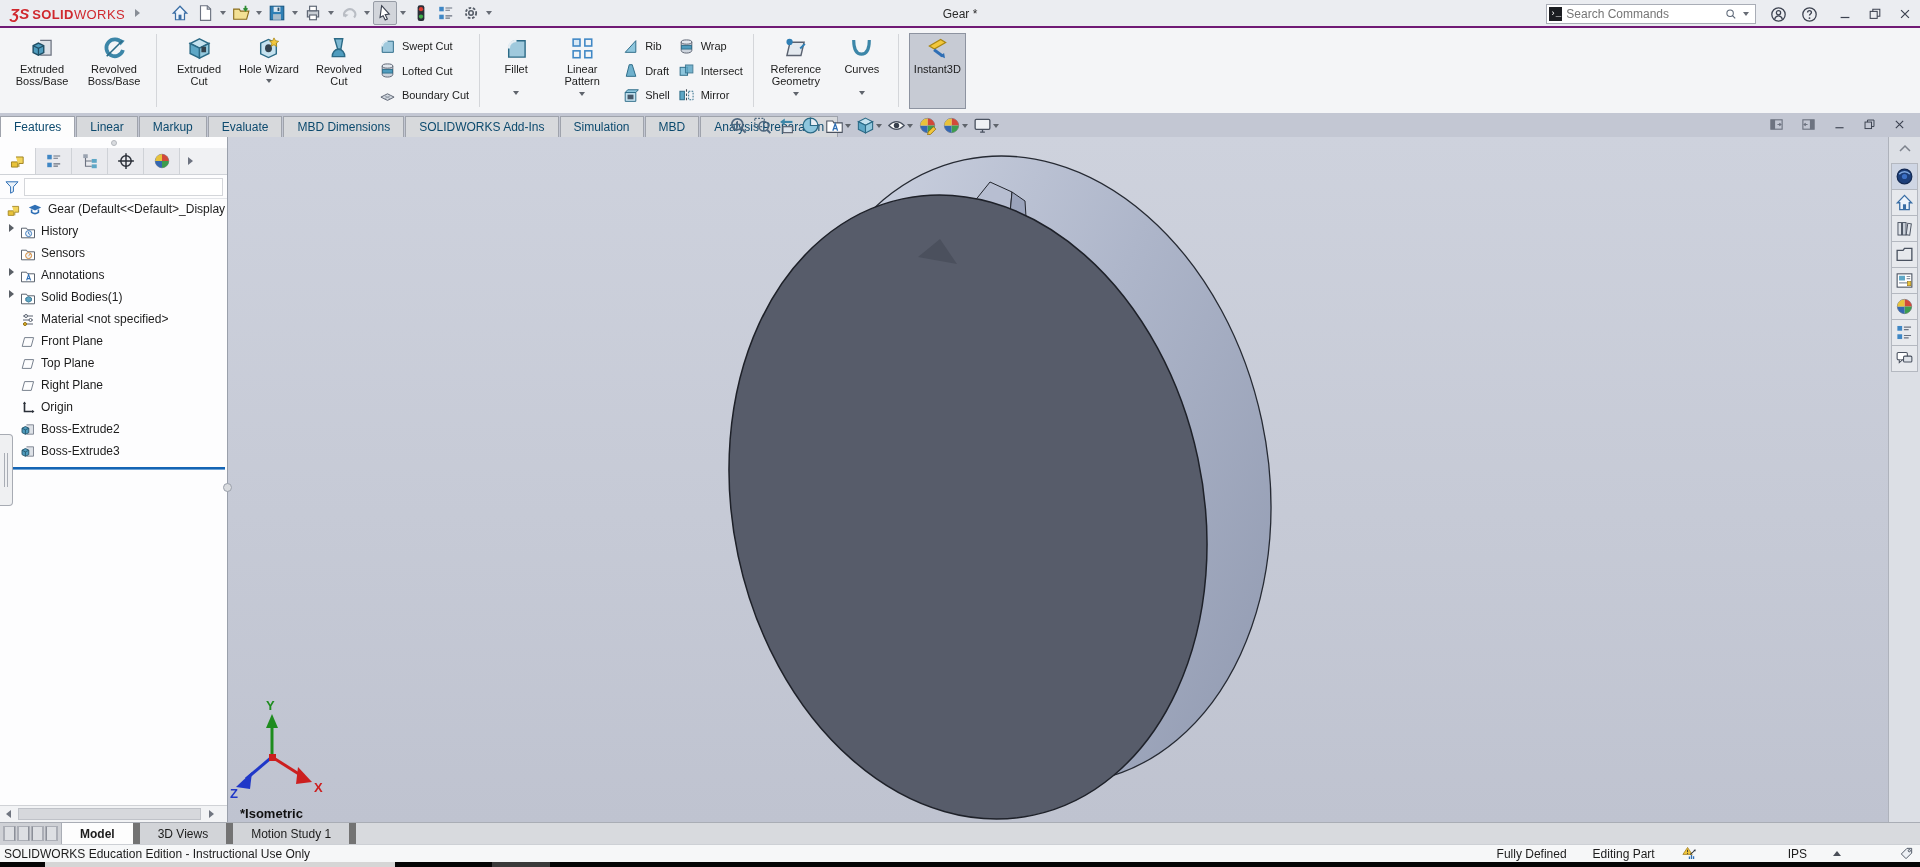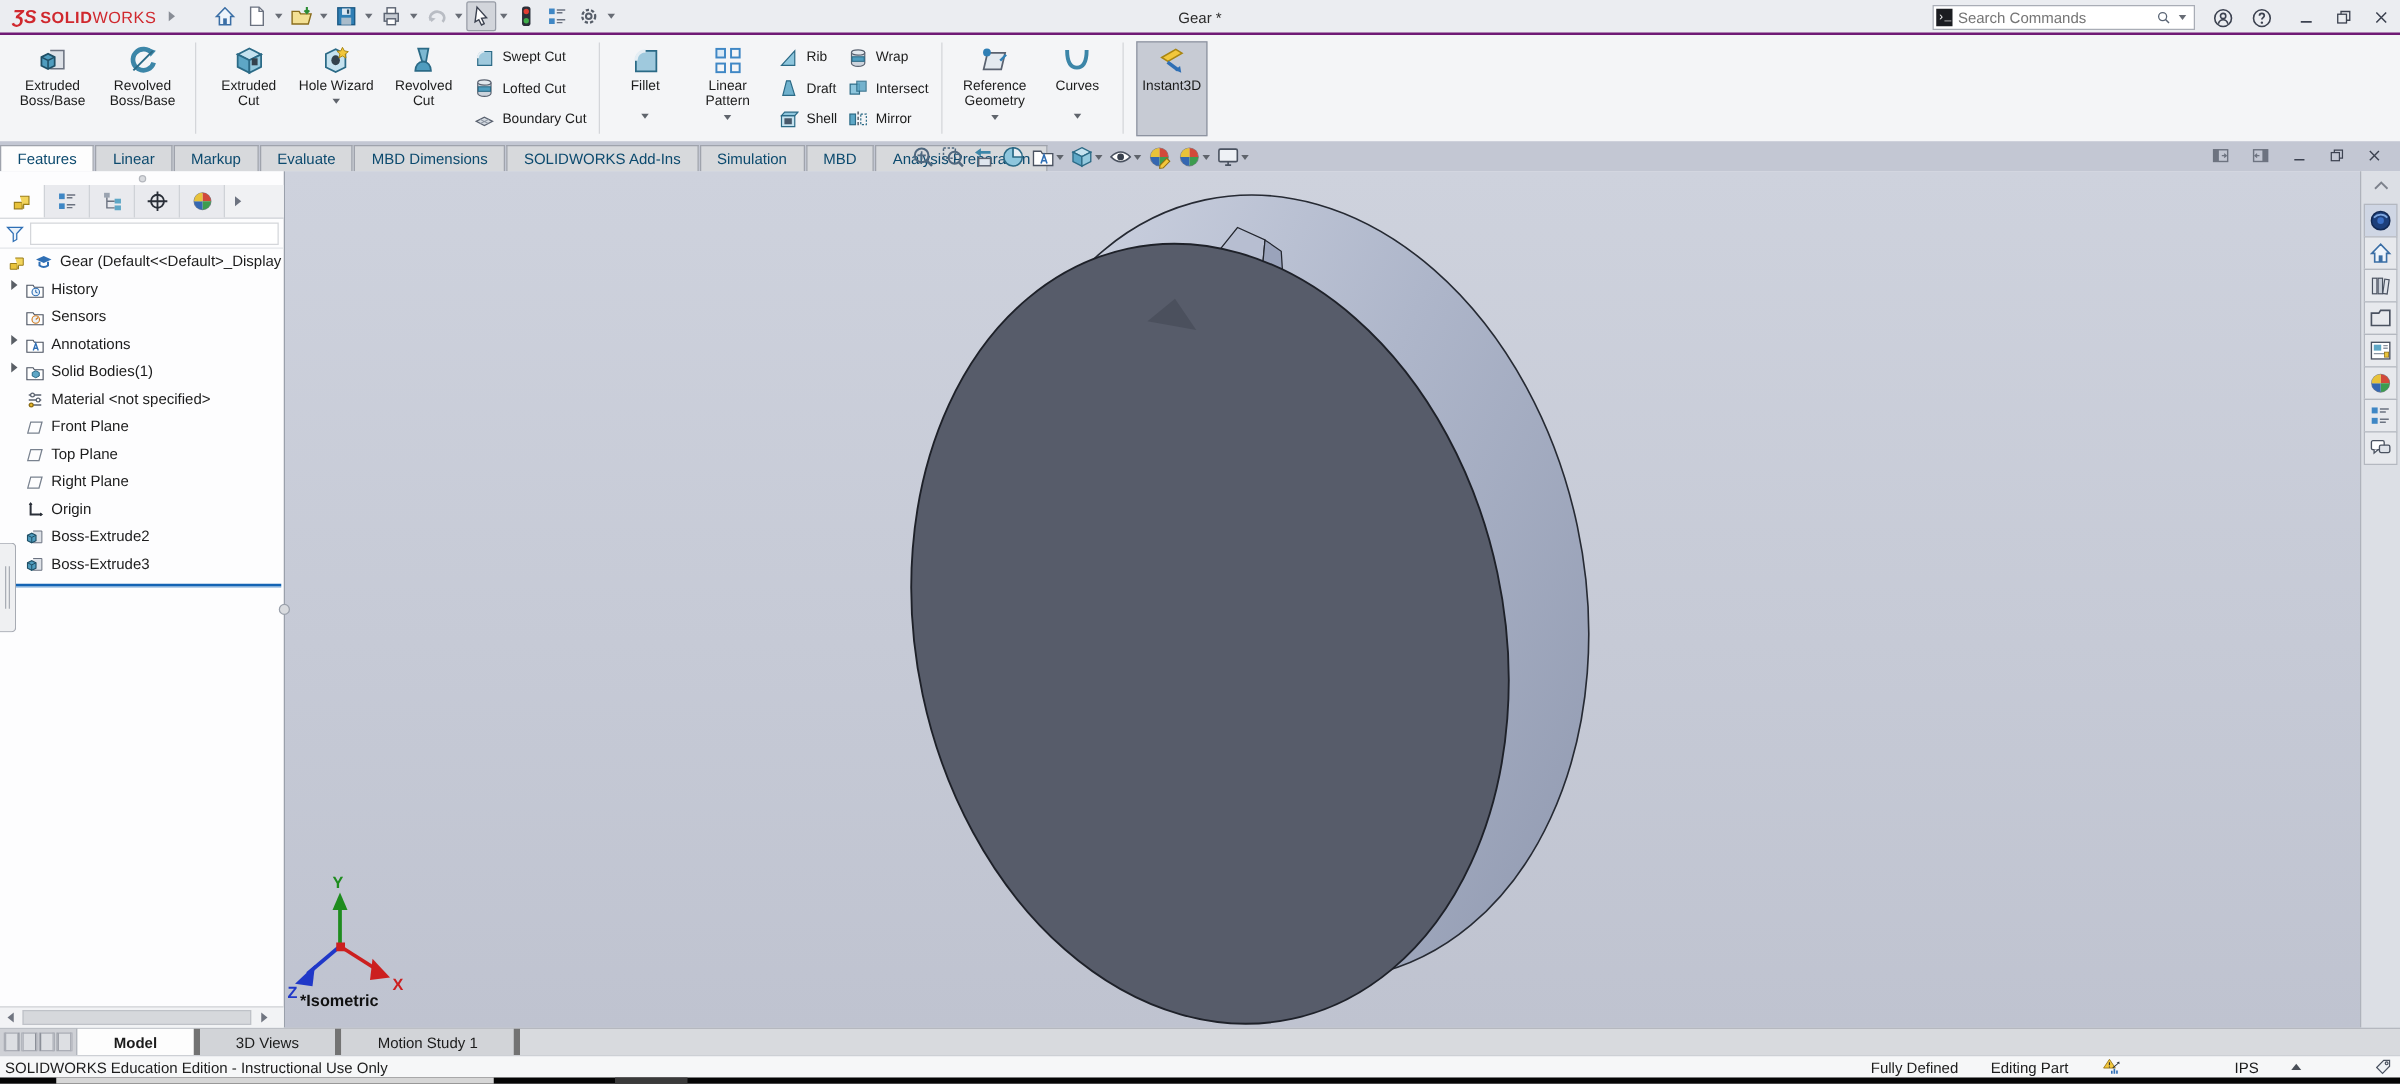--- a/index.html
+++ b/index.html
@@ -73,35 +73,35 @@
   .sc-btn{width:16px;height:16px;display:flex;align-items:center;justify-content:center}
   .tri-l-s{width:0;height:0;border-right:5px solid #707580;border-top:4px solid transparent;border-bottom:4px solid transparent}
   .tri-r-s{width:0;height:0;border-left:5px solid #707580;border-top:4px solid transparent;border-bottom:4px solid transparent}
   .sc-thumb{position:absolute;left:18px;right:26px;top:2px;height:12px;background:#d6d8dc;border:1px solid #bfc2c8}
   .fm-splitdot{position:absolute;right:-5px;top:346px;width:9px;height:9px;border-radius:50%;background:#d9dbdf;border:1px solid #9aa0ab;z-index:5}
   .fm-flyout{position:absolute;left:0;top:297px;width:13px;height:72px;background:#eff0f2;border:1px solid #a7abb3;border-left:none;border-radius:0 4px 4px 0;z-index:6;display:flex;align-items:center;justify-content:center;gap:2px}
   .fm-flyout i{display:block;width:1px;height:34px;background:#a9adb5}
 
   
   .viewport{flex:1;position:relative;background:linear-gradient(#ced2dd 0%,#c6cad6 55%,#bfc3d0 100%);overflow:hidden}
-  .view-label{position:absolute;left:12px;bottom:14px;font-weight:bold;font-size:13px;color:#101010}
+  .view-label{position:absolute;left:12px;bottom:1px;font-weight:bold;font-size:13px;color:#101010}
   svg.model{position:absolute;inset:0;width:100%;height:100%}
 
   
   .taskpane{width:32px;flex:0 0 32px;background:#dcdfe5;border-left:1px solid #aeb2bb;display:flex;flex-direction:column;align-items:center;padding-top:3px}
   .tp-chev{height:16px;display:flex;align-items:center;justify-content:center;margin-bottom:8px}
   .tp-btn{width:27px;height:27px;margin-top:-1px;border:1px solid #b4b8c0;background:#e7e9ed;display:flex;align-items:center;justify-content:center}
   .tp-btn.active{background:#cfd6e4}
   .tp-btn .ic{width:19px;height:19px}
 
   
   .bottomtabs{height:22px;flex:0 0 22px;background:#d8dade;border-top:1px solid #a9adb5;display:flex;align-items:stretch}
   .bnav{display:flex;align-items:center;gap:1px;padding:0 3px;background:#cfd1d6;border-right:1px solid #a9adb5}
   .bnav span{width:13px;height:15px;background:#dddfe3;border:1px solid #abaeb6;display:flex;align-items:center;justify-content:center}
-  .btab{display:flex;align-items:center;padding:0 29px;background:#d2d4d8;border-right:5px solid #737373;font-size:12px}
+  .btab{display:flex;align-items:center;padding:0 18px;background:#d2d4d8;border-right:7px solid #737373;font-size:12px}
   .btab.active{background:#fdfdfd;font-weight:bold}
 
   
   .statusbar{height:18px;flex:0 0 18px;background:#f6f7f8;border-top:1px solid #cdd0d5;display:flex;align-items:center;position:relative;font-size:12px}
   .sb-left{margin-left:4px;color:#1c1c1c}
   .sb-right{position:absolute;right:6px;display:flex;align-items:center;gap:26px}
   .sb-right .ic{width:15px;height:15px}
   .caret-up{width:0;height:0;border-bottom:5px solid #4a4f58;border-left:4px solid transparent;border-right:4px solid transparent}
 
   

